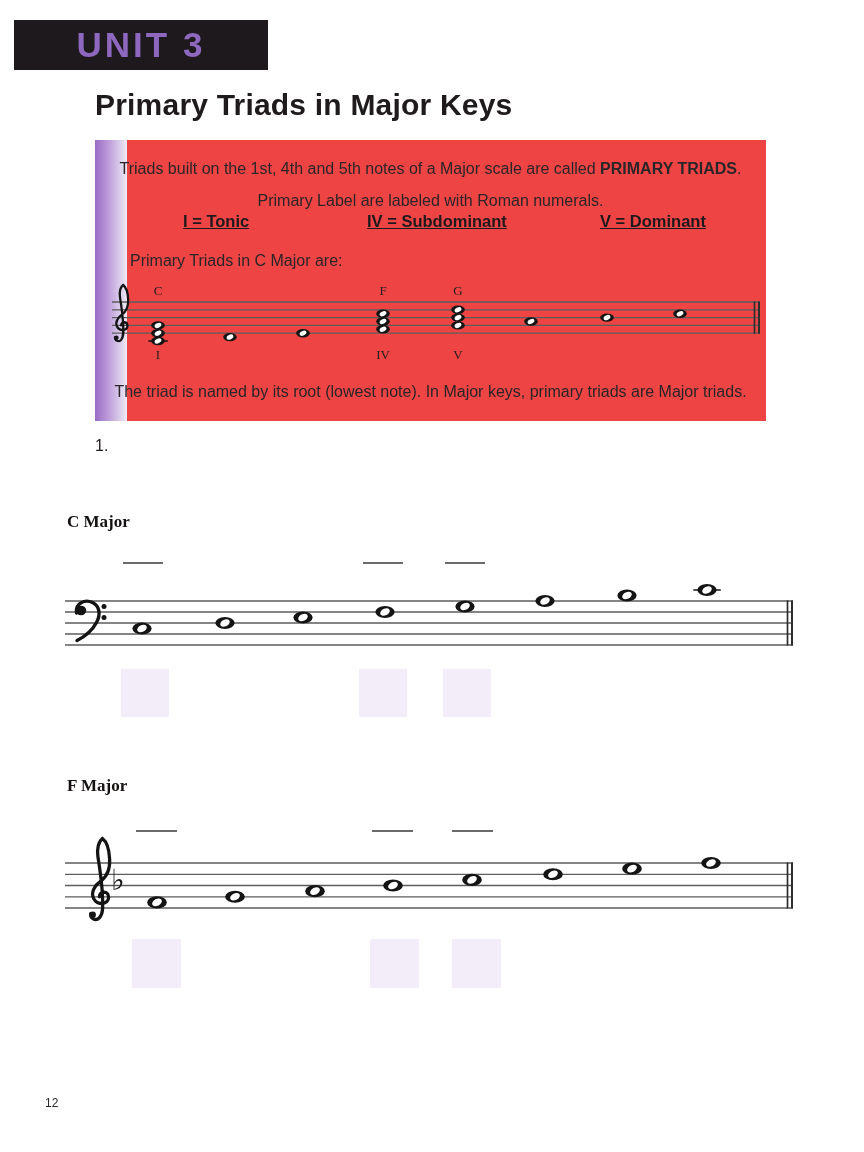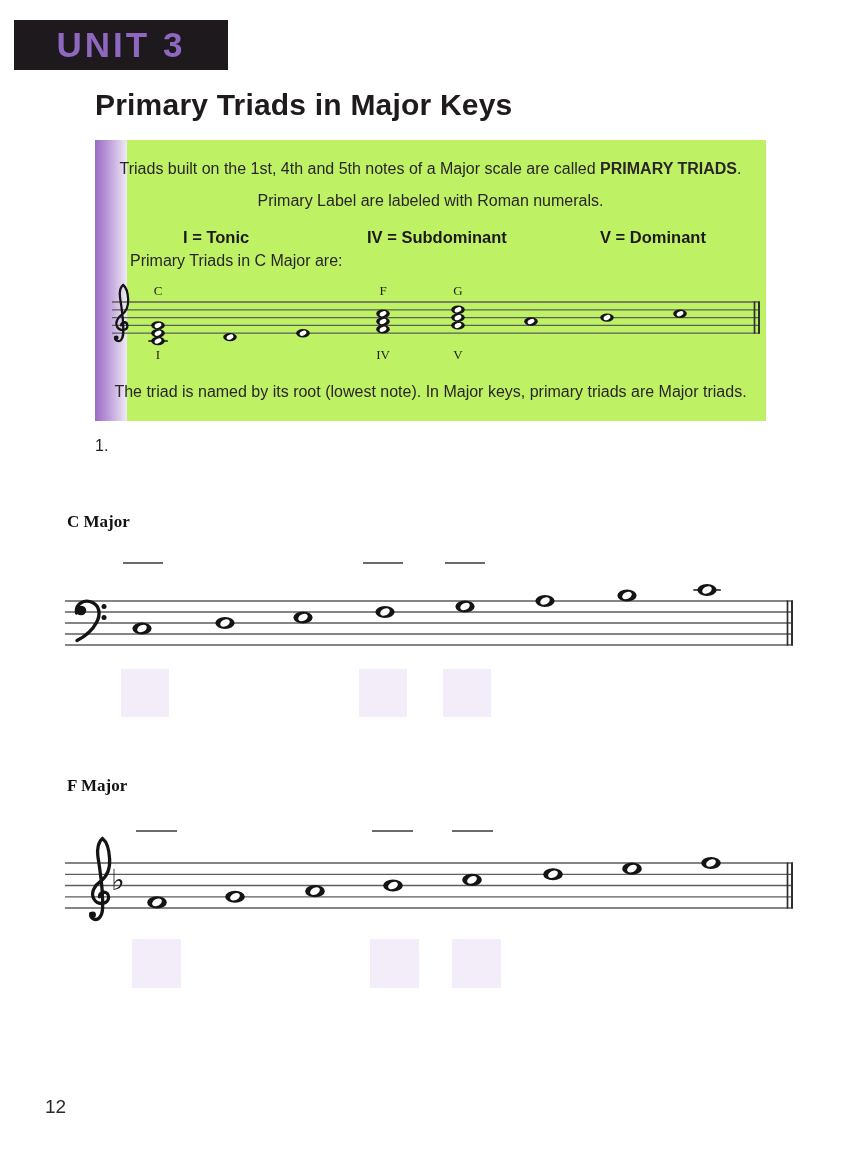--- a/index.html
+++ b/index.html
@@ -1,46 +1,46 @@
 <!DOCTYPE html>
 <html><head>
 <meta charset="utf-8">
 <style>
   html,body{margin:0;padding:0;background:#ffffff;}
   #page{position:relative;width:864px;height:1152px;background:#ffffff;overflow:hidden;
         font-family:"Liberation Sans",sans-serif;color:#242024;}
-  #unit-badge{position:absolute;left:14px;top:20px;width:214px;height:50px;background:#1d191d;
+  #unit-badge{position:absolute;left:14px;top:20px;width:254px;height:50px;background:#1d191d;
         color:#8d68be;display:flex;align-items:center;justify-content:center;
         font-weight:700;font-size:35px;letter-spacing:3px;}
   #page-title{position:absolute;left:95px;top:88px;font-size:30px;font-weight:700;color:#1f1b1d;letter-spacing:0.2px;}
-  #info-box{position:absolute;left:95px;top:140px;width:671px;height:281px;background:#bef264;}
+  #info-box{position:absolute;left:95px;top:140px;width:671px;height:281px;background:#ef4444;}
   #info-grad{position:absolute;left:0;top:0;width:32px;height:100%;
         background:linear-gradient(to right,#9a6cc4 0%,#bb99d8 40%,#eeeaf6 100%);}
   .ib-line{position:absolute;left:0;width:100%;text-align:center;font-size:16px;color:#2a2528;}
   #ib-intro{top:20px;}
   #ib-roman{top:52px;}
-  .legend{position:absolute;top:88px;font-weight:700;font-size:16.5px;color:#1d191c;}
+  .legend{position:absolute;top:72px;font-weight:700;font-size:16.5px;color:#1d191c;text-decoration:underline;}
   #leg-tonic{left:88px;}
   #leg-sub{left:272px;text-align:center;}
   #leg-dom{left:505px;}
   #ib-cmajor{position:absolute;left:35px;top:112px;font-size:16px;color:#2a2528;}
   #ib-footer{top:243px;}
   #ex-num{position:absolute;left:95px;top:437px;font-size:16px;}
   #ex-text{position:absolute;left:118px;top:437px;width:640px;font-size:16px;line-height:21.5px;}
   .sec-head{position:absolute;left:67px;font-family:"Liberation Serif",serif;font-weight:700;
         font-size:17px;color:#141110;}
   #head-c{top:512px;}
   #head-f{top:776px;}
   svg.staff{position:absolute;overflow:visible;}
   #staff-example{left:95px;top:280px;}
   #staff-c{left:60px;top:575px;}
   #staff-f{left:60px;top:820px;}
   .blank{position:absolute;height:2px;background:#6b6b6b;}
   .abox{position:absolute;background:#f2edf8;}
-  #page-num{position:absolute;left:45px;top:1096px;font-size:19px;color:#2a2a2a;}
+  #page-num{position:absolute;left:45px;top:1096px;font-size:12px;color:#2a2a2a;}
 </style>
 </head>
 <body>
 
 <div id="page">
 
   <div id="unit-badge">
     <span>UNIT 3</span>
   </div>
 

